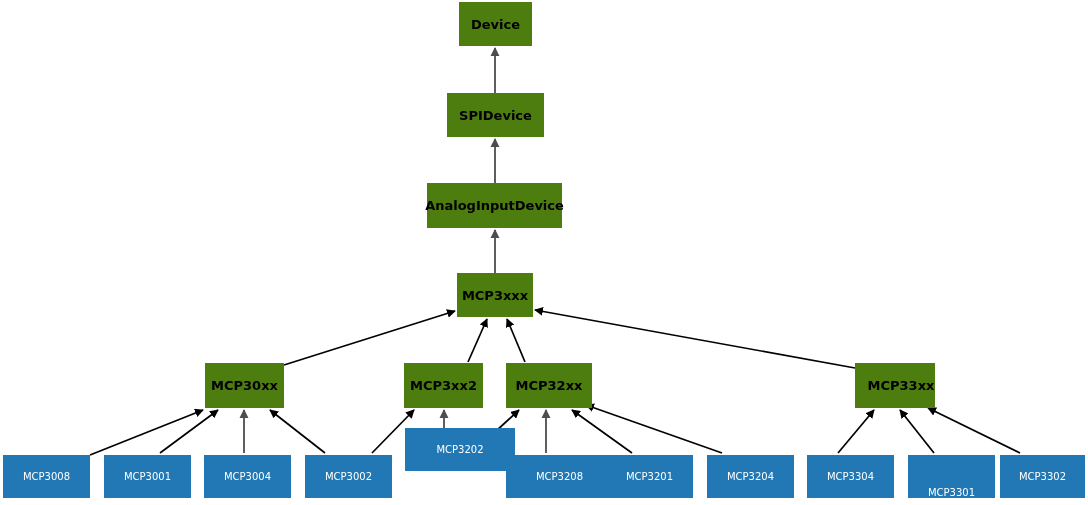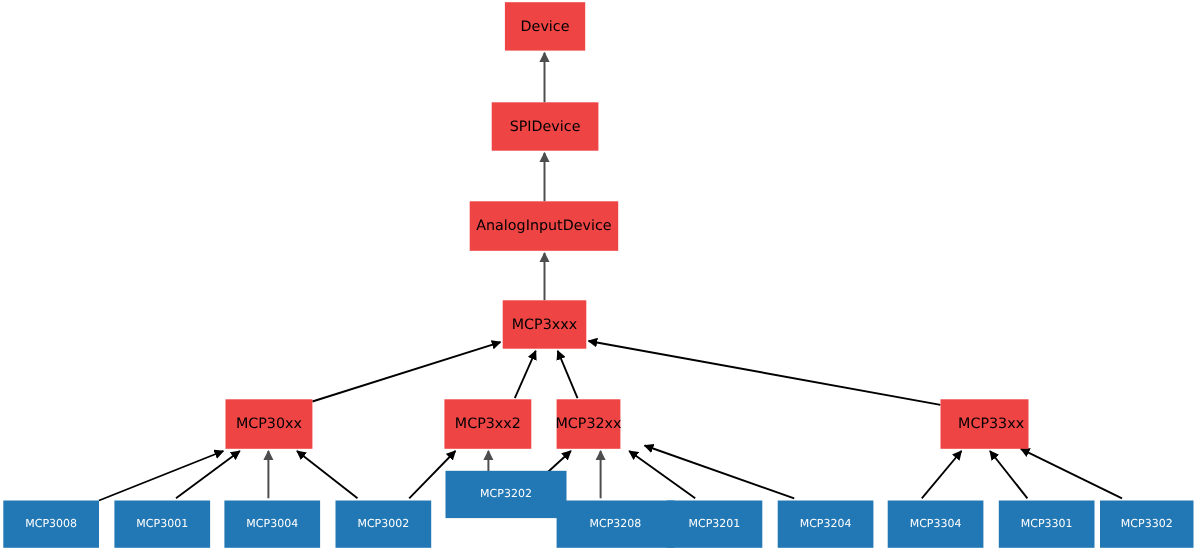--- a/index.html
+++ b/index.html
@@ -27,23 +27,24 @@
     position: absolute;
     box-sizing: border-box;
     display: flex;
     align-items: center;
     justify-content: center;
     text-align: center;
     line-height: 1;
     white-space: nowrap;
   }
   .node-base {
-    background: #ef4444;
+    background: #4d7c0f;
     color: #000000;
     font-size: 13px;
+    font-weight: bold;
   }
   .node-leaf {
     background: #2278b4;
     color: #ffffff;
     font-size: 10px;
   }
   .node-label {
     display: block;
     pointer-events: none;
   }
@@ -98,21 +99,21 @@
       </div>
       <div class="node node-base" style="left: 457px; top: 273px; width: 76px; height: 44px;">
         <span class="node-label">MCP3xxx</span>
       </div>
       <div class="node node-base" style="left: 205px; top: 363px; width: 79px; height: 45px;">
         <span class="node-label">MCP30xx</span>
       </div>
       <div class="node node-base" style="left: 404px; top: 363px; width: 79px; height: 45px;">
         <span class="node-label">MCP3xx2</span>
       </div>
-      <div class="node node-base" style="left: 506px; top: 363px; width: 58px; height: 45px;">
+      <div class="node node-base" style="left: 506px; top: 363px; width: 86px; height: 45px;">
         <span class="node-label">MCP32xx</span>
       </div>
       <div class="node node-base" style="left: 855px; top: 363px; width: 80px; height: 45px; padding-left: 12px;">
         <span class="node-label">MCP33xx</span>
       </div>
       <div class="node node-leaf" style="left: 3px; top: 455px; width: 87px; height: 43px;">
         <span class="node-label">MCP3008</span>
       </div>
       <div class="node node-leaf" style="left: 104px; top: 455px; width: 87px; height: 43px;">
         <span class="node-label">MCP3001</span>
@@ -131,21 +132,21 @@
       </div>
       <div class="node node-leaf" style="left: 606px; top: 455px; width: 87px; height: 43px;">
         <span class="node-label">MCP3201</span>
       </div>
       <div class="node node-leaf" style="left: 707px; top: 455px; width: 87px; height: 43px;">
         <span class="node-label">MCP3204</span>
       </div>
       <div class="node node-leaf" style="left: 807px; top: 455px; width: 87px; height: 43px;">
         <span class="node-label">MCP3304</span>
       </div>
-      <div class="node node-leaf" style="left: 908px; top: 455px; width: 87px; height: 43px;">
+      <div class="node node-leaf" style="left: 908px; top: 455px; width: 87px; height: 43px; align-items: flex-end;">
         <span class="node-label">MCP3301</span>
       </div>
       <div class="node node-leaf" style="left: 1000px; top: 455px; width: 85px; height: 43px;">
         <span class="node-label">MCP3302</span>
       </div>
     </div>
 
 </div>
 
 </body></html>

